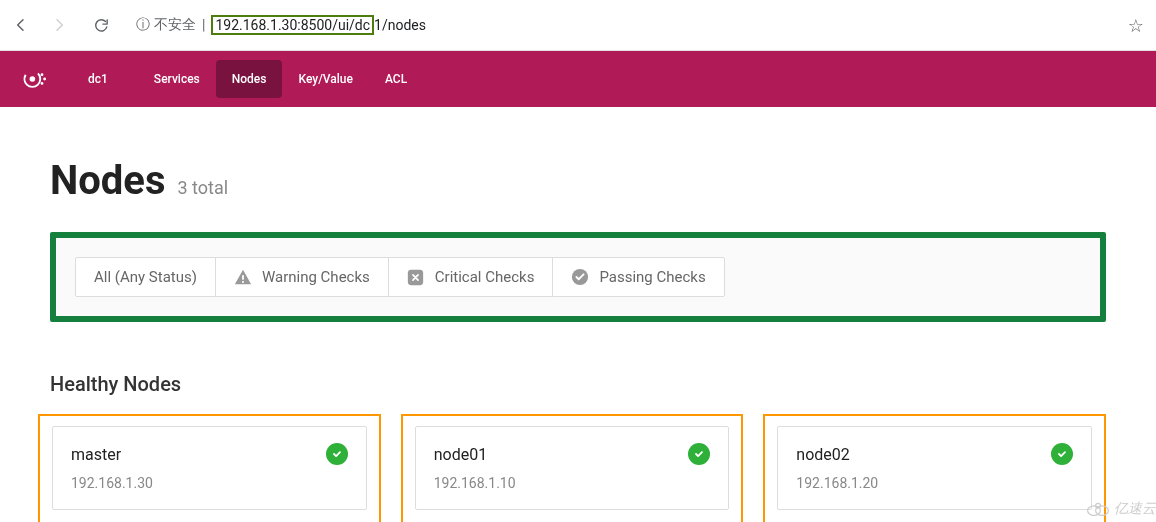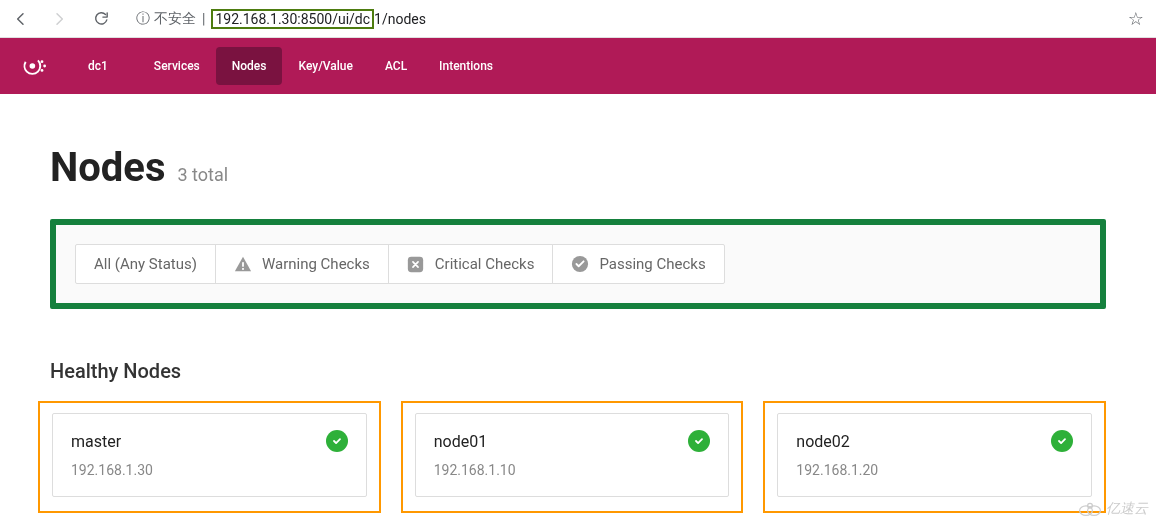--- a/index.html
+++ b/index.html
@@ -1,19 +1,19 @@
 <!DOCTYPE html>
 <html><head>
   <meta charset="utf-8">
   <style>
     * { box-sizing: border-box; margin: 0; padding: 0; }
     body { font-family: -apple-system, BlinkMacSystemFont, "Segoe UI", Roboto, "Helvetica Neue", Arial, sans-serif; background: #fff; color: #333; }
     
     
-    .browser-bar { height: 38px; background: #fff; border-bottom: 1px solid #e0e0e0; display: flex; align-items: center; padding: 0 12px; gap: 14px; }
+    .browser-bar { height: 51px; background: #fff; border-bottom: 1px solid #e0e0e0; display: flex; align-items: center; padding: 0 12px; gap: 14px; }
     .nav-arrows { display: flex; gap: 20px; align-items: center; }
     .nav-arrow { width: 18px; height: 18px; display: flex; align-items: center; justify-content: center; cursor: pointer; }
     .nav-arrow.disabled { opacity: 0.3; cursor: default; }
     .reload-icon { width: 18px; height: 18px; cursor: pointer; margin-left: 4px; display:flex;align-items:center;justify-content:center;}
     .address-bar { flex: 1; height: 28px; border-radius: 14px; display: flex; align-items: center; padding: 0 12px; font-size: 14px; color: #5f6368; gap: 6px; max-width: 980px; }
     .insecure { color: #5f6368; font-size: 14px; }
     .insecure::before { content: "ⓘ"; margin-right: 4px; color: #5f6368; }
     .url-text { color: #202124; }
     .url-highlight { border: 2px solid #4d7c0f; padding: 0 2px; }
     .star-icon { color: #5f6368; font-size: 18px; margin-left: auto;}
@@ -45,21 +45,21 @@
     
     .nodes-grid { display: flex; gap: 20px; margin-left: -12px;}
     .node-wrap { border: 2px solid #ff9800; padding: 10px 12px 14px 12px; flex: 1; }
     .node-card { border: 1px solid #ddd; border-radius: 2px; padding: 16px 18px 18px 18px; display: flex; flex-direction: column; gap: 10px; position: relative; }
     .node-card-header { display: flex; justify-content: space-between; align-items: center; }
     .node-name { font-size: 16px; color: #222; font-weight: 400; }
     .node-ip { font-size: 14px; color: #888; }
     .check-badge { width: 22px; height: 22px; border-radius: 50%; background: #2eb039; display: flex; align-items: center; justify-content: center; }
     
     
-    .watermark { position: fixed; bottom: 4px; right: 8px; font-size: 14px; color: #ccc; font-style: italic; display: flex; align-items: center; gap: 4px;}
+    .watermark { position: fixed; bottom: 4px; right: 0; font-size: 14px; color: #ccc; font-style: italic; display: flex; align-items: center; gap: 4px;}
   </style>
 </head>
 <body>
 
 <div class="browser-bar">
   <div class="nav-arrows">
     <div class="nav-arrow">
       <svg width="16" height="16" viewBox="0 0 24 24">
           <path d="M15 4l-8 8 8 8" stroke="#5f6368" stroke-width="2.2" fill="none" stroke-linecap="round" stroke-linejoin="round"></path>
         </svg>
@@ -94,21 +94,20 @@
       <circle cx="24" cy="21" r="1.6" fill="#fff"></circle>
     </svg>
   </div>
   <div class="nav">
     <div class="nav-item">dc1</div>
     <div class="nav-sep"></div>
     <div class="nav-item">Services</div>
     <div class="nav-item active">Nodes</div>
     <div class="nav-item">Key/Value</div>
     <div class="nav-item">ACL</div>
-    <div class="nav-item">Intentions</div>
   </div>
 </div>
 
 <div class="content">
   <div class="page-title-row">
     <h1 class="page-title">Nodes</h1>
     <span class="page-subtitle">3 total</span>
   </div>
 
   <div class="filter-bar">

